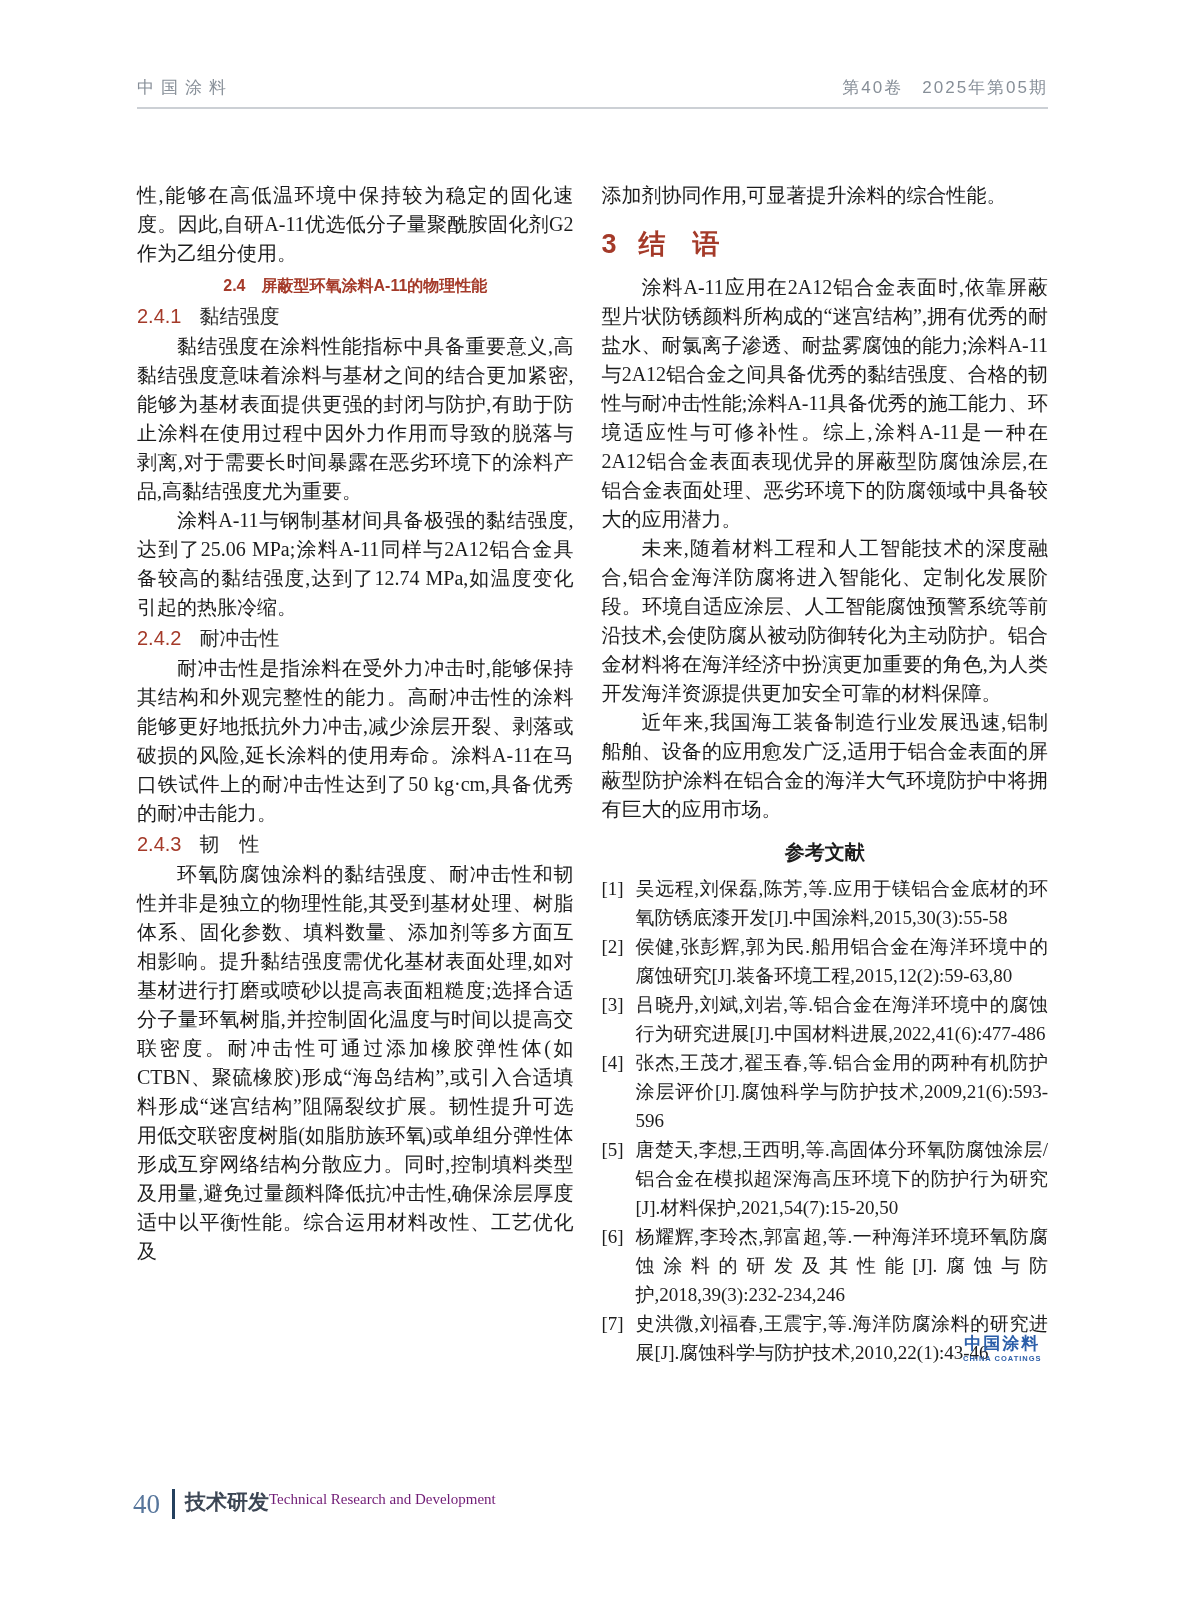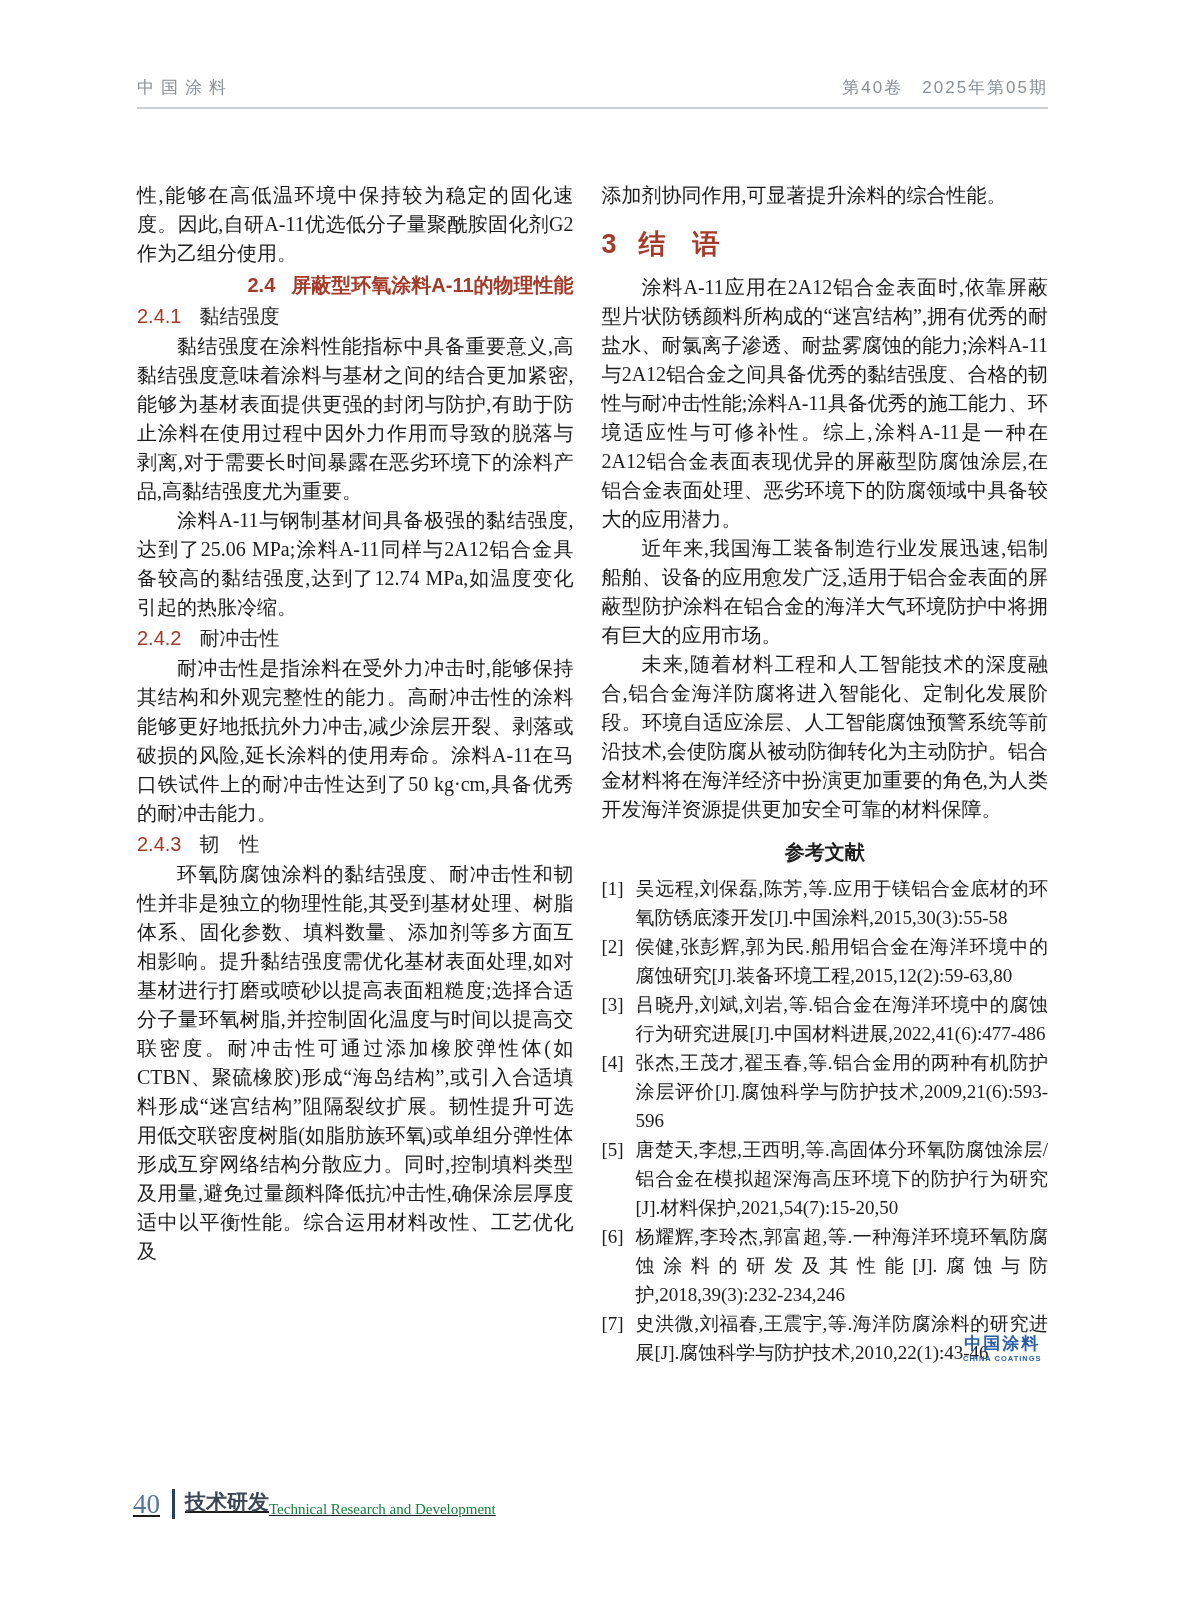--- a/index.html
+++ b/index.html
@@ -33,21 +33,21 @@
   }
   .col{font-size:20px;line-height:29px;text-align:justify;}
   .col-left{width:440px;}
   .col-right{width:450px;}
   p.para{margin:0;text-indent:2em;}
   p.para.no-indent{text-indent:0;}
   
   .h-sub{
     margin:3px 0 2px 0;
     font-family:"Liberation Sans","DejaVu Sans",sans-serif;
-    font-weight:bold;font-size:20px;line-height:29px;text-align:right;
+    font-weight:bold;font-size:16px;line-height:29px;text-align:center;
   }
   .h-sub .h-num{color:var(--heading_red,#a43a29);margin-right:16px;}
   .h-sub.red-title .h-title{color:var(--heading_red,#a43a29);}
   .h-sub3{
     margin:2px 0 1px 0;
     font-family:"Liberation Sans","DejaVu Sans",sans-serif;
     font-weight:normal;font-size:20px;line-height:29px;text-align:left;
   }
   .h-sub3 .h-num{color:var(--heading_red,#a43a29);margin-right:18px;}
   .h-sub3 .h-title{color:#2a2a2a;}
@@ -64,36 +64,36 @@
     margin:14px 0 7px 0;text-align:center;
     font-family:"Liberation Sans","DejaVu Sans",sans-serif;
     font-weight:bold;font-size:20px;line-height:29px;color:#1c1c1c;
   }
   .ref-list{margin:0;padding:0;list-style:none;font-size:19px;line-height:29px;}
   .ref-item{position:relative;padding-left:34px;margin:0;text-align:justify;}
   .ref-num{position:absolute;left:0;top:0;}
   
   .page-footer{
     position:absolute;left:133px;top:1489px;
-    display:flex;align-items:stretch;text-decoration:underline;
+    display:flex;align-items:stretch;
   }
   .page-num{
     font-family:"Liberation Serif","DejaVu Serif",serif;
     font-size:27px;color:var(--footer_blue,#56759b);
     align-self:flex-end;margin-right:12px;line-height:30px;
   }
   .footer-bar{width:3px;background:var(--footer_bar,#24405e);margin-right:10px;}
   .footer-text{display:flex;flex-direction:row;justify-content:flex-start;}
   .footer-cn{
     font-family:"Liberation Sans","DejaVu Sans",sans-serif;
     font-weight:bold;font-size:21px;color:#3c4654;line-height:26px;
   }
   .footer-en{
     font-family:"Liberation Serif","DejaVu Serif",serif;
-    font-size:15px;color:#15803d;line-height:20px;margin-top:10px;
+    font-size:15px;color:#701a75;line-height:20px;
   }
   
   .logo{position:absolute;left:963px;top:1334px;text-align:center;}
   .logo-cn{
     font-family:"Liberation Sans","DejaVu Sans",sans-serif;
     font-weight:bold;font-size:17px;letter-spacing:2px;
     color:var(--logo_blue,#2b5ea9);line-height:20px;
   }
   .logo-en{
     font-family:"Liberation Sans","DejaVu Sans",sans-serif;
@@ -141,22 +141,22 @@
     </div>
 
     <div class="col col-right">
       <p class="para no-indent">添加剂协同作用,可显著提升涂料的综合性能。</p>
 
       <h3 class="h-chapter">
         <span class="h-num">3</span><span class="h-title">结　语</span>
       </h3>
 
       <p class="para">涂料A-11应用在2A12铝合金表面时,依靠屏蔽型片状防锈颜料所构成的“迷宫结构”,拥有优秀的耐盐水、耐氯离子渗透、耐盐雾腐蚀的能力;涂料A-11与2A12铝合金之间具备优秀的黏结强度、合格的韧性与耐冲击性能;涂料A-11具备优秀的施工能力、环境适应性与可修补性。综上,涂料A-11是一种在2A12铝合金表面表现优异的屏蔽型防腐蚀涂层,在铝合金表面处理、恶劣环境下的防腐领域中具备较大的应用潜力。</p>
+      <p class="para">未来,随着材料工程和人工智能技术的深度融合,铝合金海洋防腐将进入智能化、定制化发展阶段。环境自适应涂层、人工智能腐蚀预警系统等前沿技术,会使防腐从被动防御转化为主动防护。铝合金材料将在海洋经济中扮演更加重要的角色,为人类开发海洋资源提供更加安全可靠的材料保障。</p>
       <p class="para">近年来,我国海工装备制造行业发展迅速,铝制船舶、设备的应用愈发广泛,适用于铝合金表面的屏蔽型防护涂料在铝合金的海洋大气环境防护中将拥有巨大的应用市场。</p>
-      <p class="para">未来,随着材料工程和人工智能技术的深度融合,铝合金海洋防腐将进入智能化、定制化发展阶段。环境自适应涂层、人工智能腐蚀预警系统等前沿技术,会使防腐从被动防御转化为主动防护。铝合金材料将在海洋经济中扮演更加重要的角色,为人类开发海洋资源提供更加安全可靠的材料保障。</p>
 
       <div class="refs-title">参考文献</div>
 
       <ul class="ref-list">
         <li class="ref-item">
           <span class="ref-num">[1]</span>
           <span class="ref-text">吴远程,刘保磊,陈芳,等.应用于镁铝合金底材的环氧防锈底漆开发[J].中国涂料,2015,30(3):55-58</span>
         </li>
         <li class="ref-item">
           <span class="ref-num">[2]</span>

